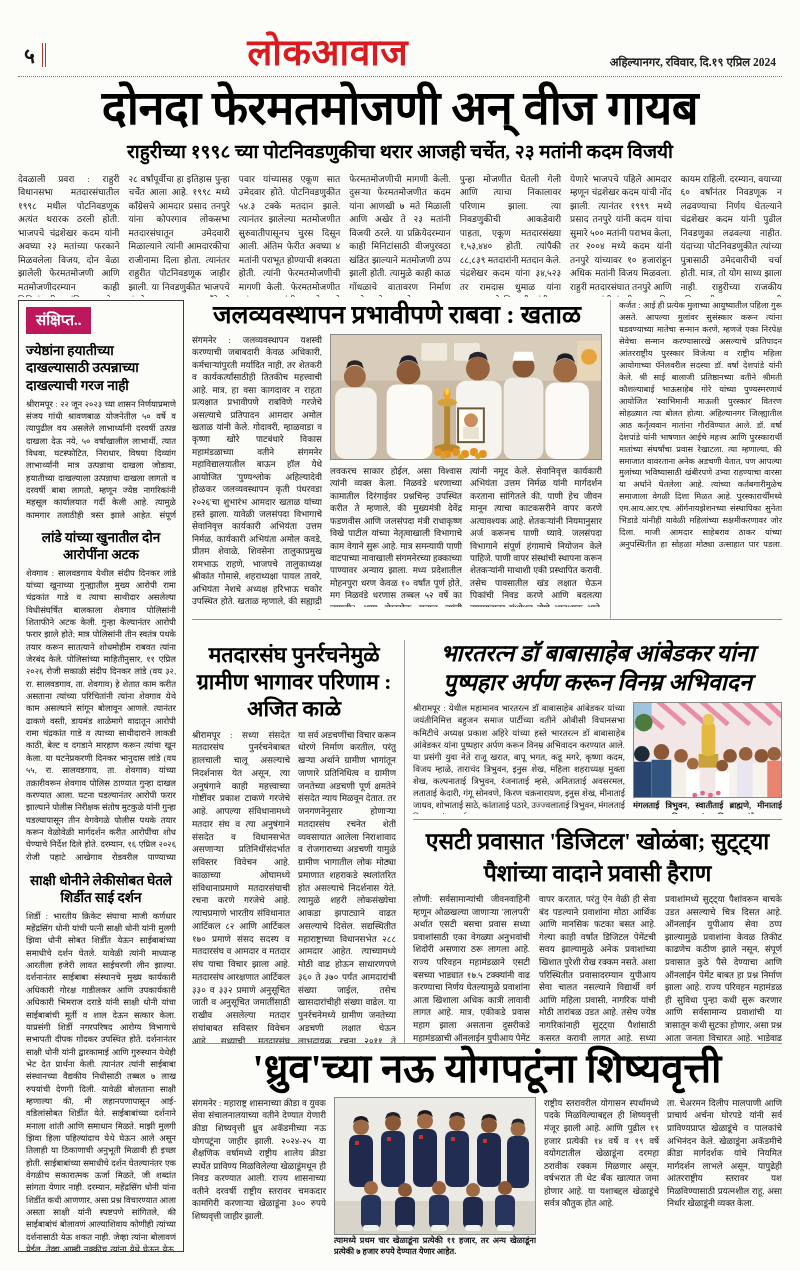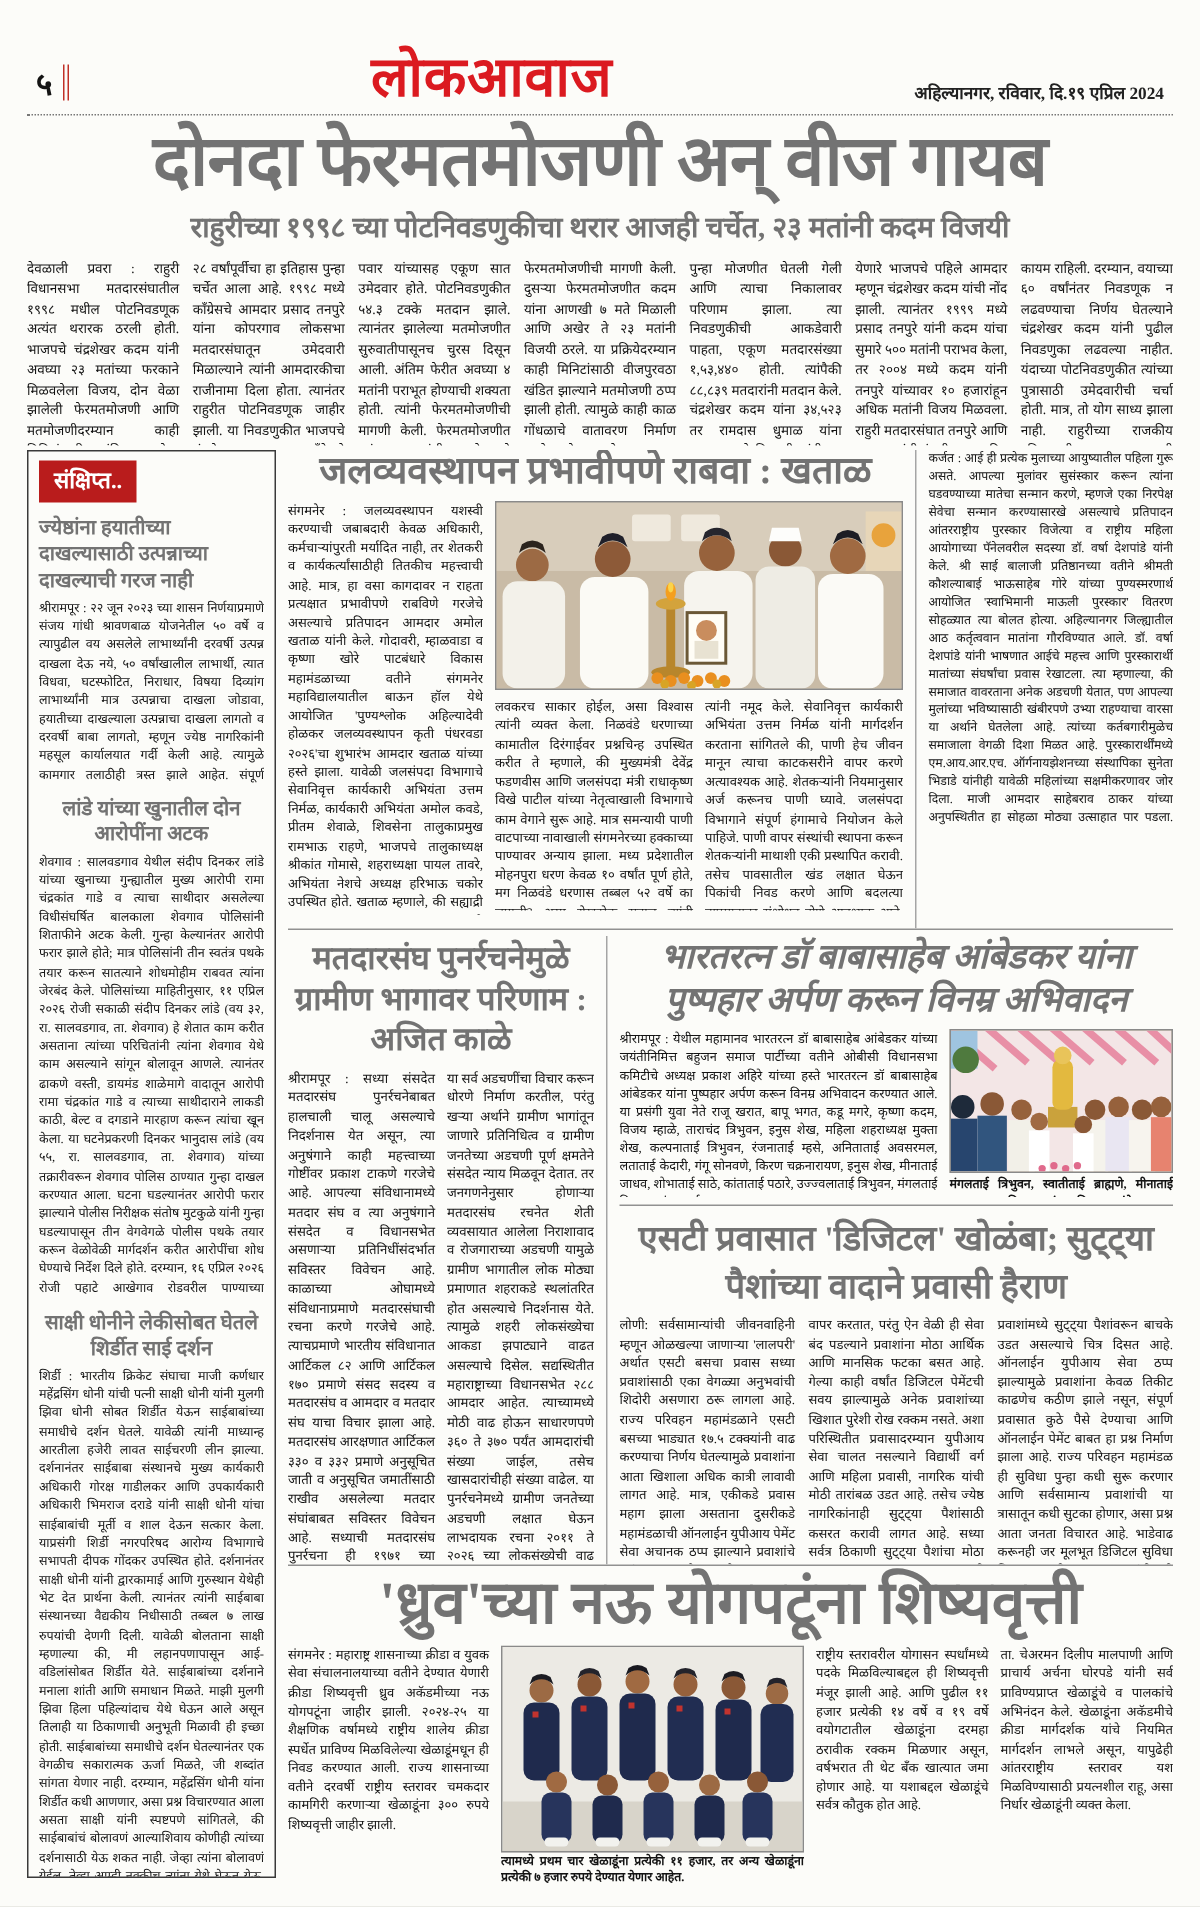--- a/index.html
+++ b/index.html
@@ -1,21 +1,21 @@
 <!DOCTYPE html>
 <html><head>
 <meta charset="utf-8">
 <style>
   html,body{margin:0;padding:0;background:#dddcd6;}
   .page{width:800px;height:1271px;margin:0 auto;background:#fcfcf9;color:#141414;
         font-family:"Liberation Serif","DejaVu Serif",serif;box-sizing:border-box;
         padding:0 18px;overflow:hidden;position:relative;}
   *{box-sizing:border-box;}
   p{margin:0;text-align:justify;}
-  h1,h2,h3{margin:0;color:#737373;}
+  h1,h2,h3{margin:0;color:#000000;}
 
   
   .hdr{display:flex;align-items:flex-end;justify-content:space-between;
        padding:36px 6px 7px 6px;border-bottom:1px dotted #777;}
   .pageno{font-size:21px;font-weight:700;display:flex;align-items:center;gap:7px;}
   .pageno-bars{width:4px;height:24px;border-left:1.5px solid #c03028;border-right:1.5px solid #c03028;}
   .masthead{color:#db1a20;font-size:37px;font-weight:800;line-height:.9;letter-spacing:.5px;}
   .dateline{font-size:11.5px;font-weight:600;color:#222;}
 
   
@@ -25,21 +25,21 @@
   .lead-cols{display:flex;gap:9px;height:124px;overflow:hidden;
              font-size:9px;line-height:1.5;text-align:justify;}
   .lead-cols .col{flex:1;}
 
   
   .main{display:flex;gap:8px;margin-top:3px;}
 
   
   .brief{width:166px;flex:none;border:1.5px solid #3a3a3a;height:952px;
          padding:6px 7px;overflow:hidden;}
-  .brief-title{background:#b91c1c;color:#fff;font-weight:800;font-size:15px;
+  .brief-title{background:#be185d;color:#fff;font-weight:800;font-size:15px;
                padding:2px 10px 5px;display:inline-block;}
   .brief-item h3{font-size:13.5px;text-align:center;font-weight:800;line-height:1.3;margin:8px 0 4px;}
   .brief-item h3.left{text-align:left;}
   .brief-item p{font-size:8.4px;line-height:1.47;overflow:hidden;}
   .b1{max-height:122px;} .b2{max-height:296px;} .b3{max-height:372px;}
 
   .right-area{flex:1;display:flex;flex-direction:column;min-width:0;}
 
   
   .row1{display:flex;height:319px;overflow:hidden;}
@@ -51,21 +51,21 @@
   .photo-frame{border:1px solid #8a8a8a;overflow:hidden;background:#cfc4b2;}
   .photo1{height:126px;}
   .w-cols{display:flex;gap:8px;height:142px;overflow:hidden;margin-top:5px;
           font-size:8.7px;line-height:1.43;}
   .w-cols .col{flex:1;}
   .mothers{flex:1;border-left:1px solid #a5a5a5;padding-left:8px;min-width:0;}
   .mothers h2{font-size:19.5px;font-weight:800;text-align:center;line-height:1.3;margin:2px 0 4px;}
   .mothers p{font-size:8.2px;line-height:1.46;height:250px;overflow:hidden;}
 
   
-  .row2{display:flex;border-top:1px solid #919191;height:424px;overflow:hidden;padding-top:4px;}
+  .row2{display:flex;border-top:1px solid #919191;height:424px;overflow:hidden;padding-top:20px;}
   .constituency{width:212px;flex:none;padding-right:8px;}
   .constituency h2{font-size:21.5px;font-weight:800;text-align:center;line-height:1.25;margin:2px 0 6px;}
   .c-cols{display:flex;gap:8px;height:336px;overflow:hidden;font-size:8.8px;line-height:1.45;}
   .c-cols .col{flex:1;}
   .right-stack{flex:1;border-left:1px solid #a5a5a5;padding-left:8px;display:flex;
                flex-direction:column;min-width:0;}
   .ambedkar{height:174px;overflow:hidden;}
   .ambedkar h2{font-size:23px;font-weight:700;text-align:center;line-height:1.25;margin-bottom:5px;font-style:italic;}
   .a-body{display:flex;gap:8px;}
   .a-text{width:212px;flex:none;font-size:8.5px;line-height:1.42;height:112px;overflow:hidden;}

